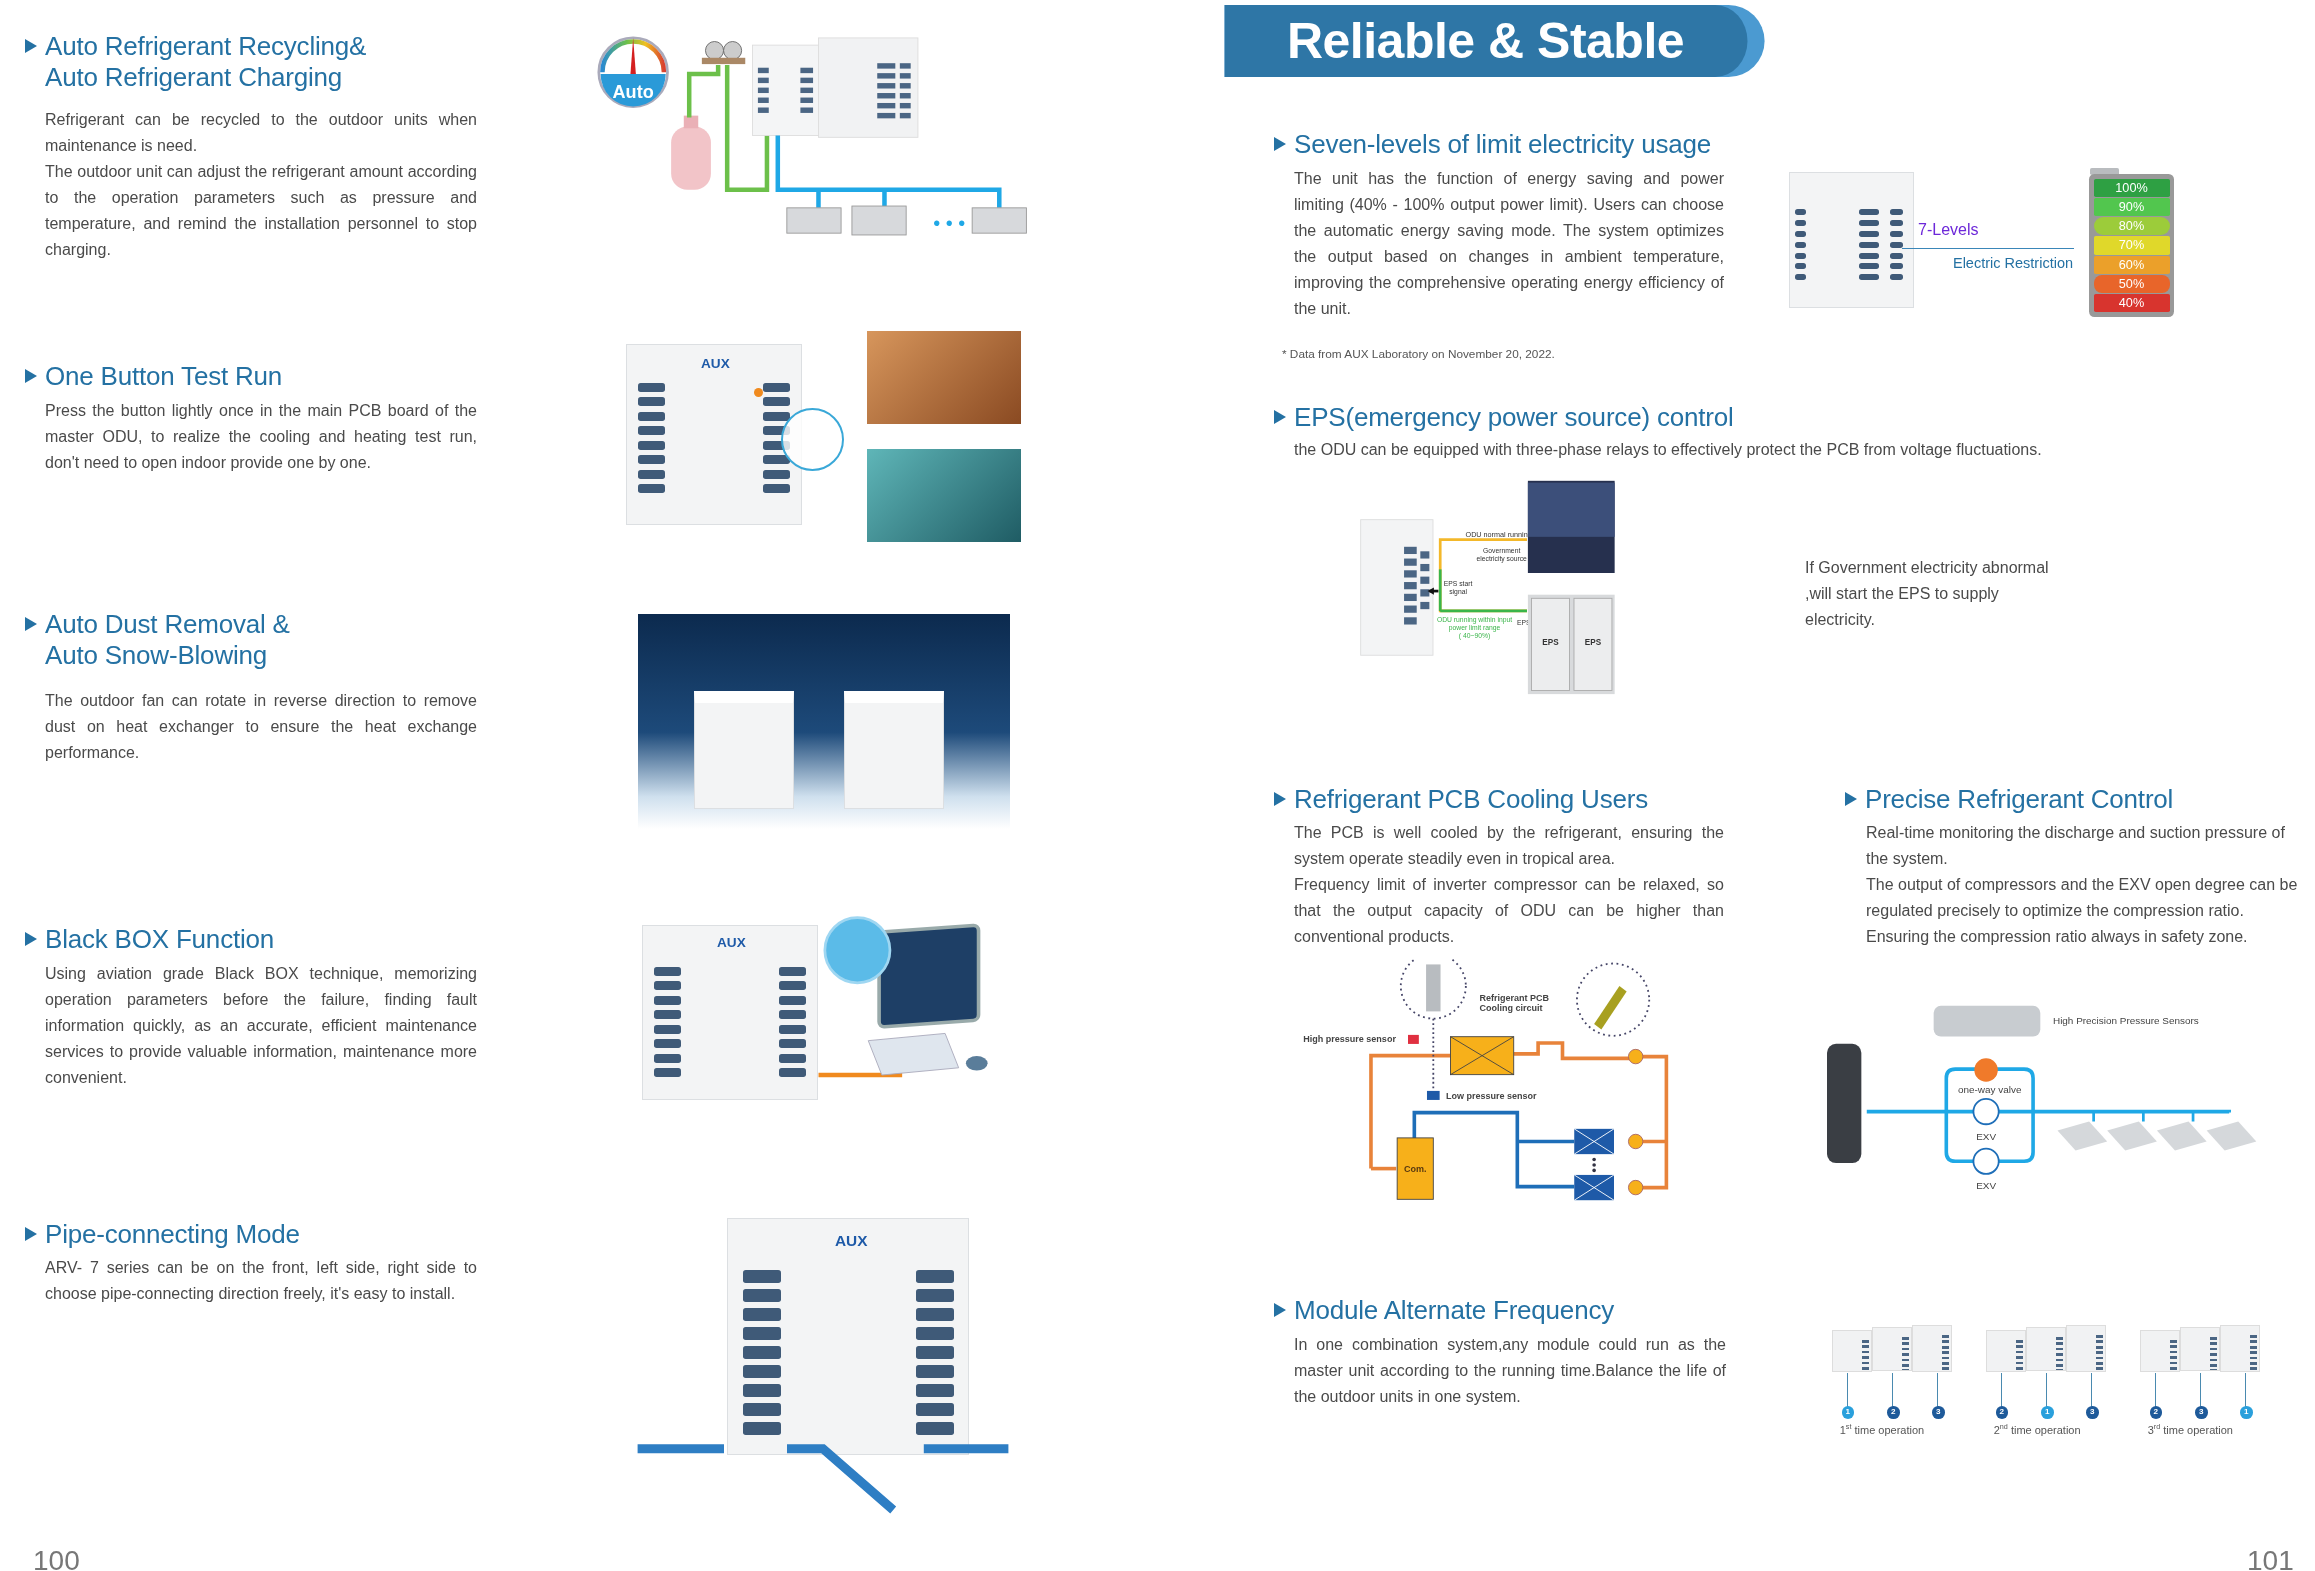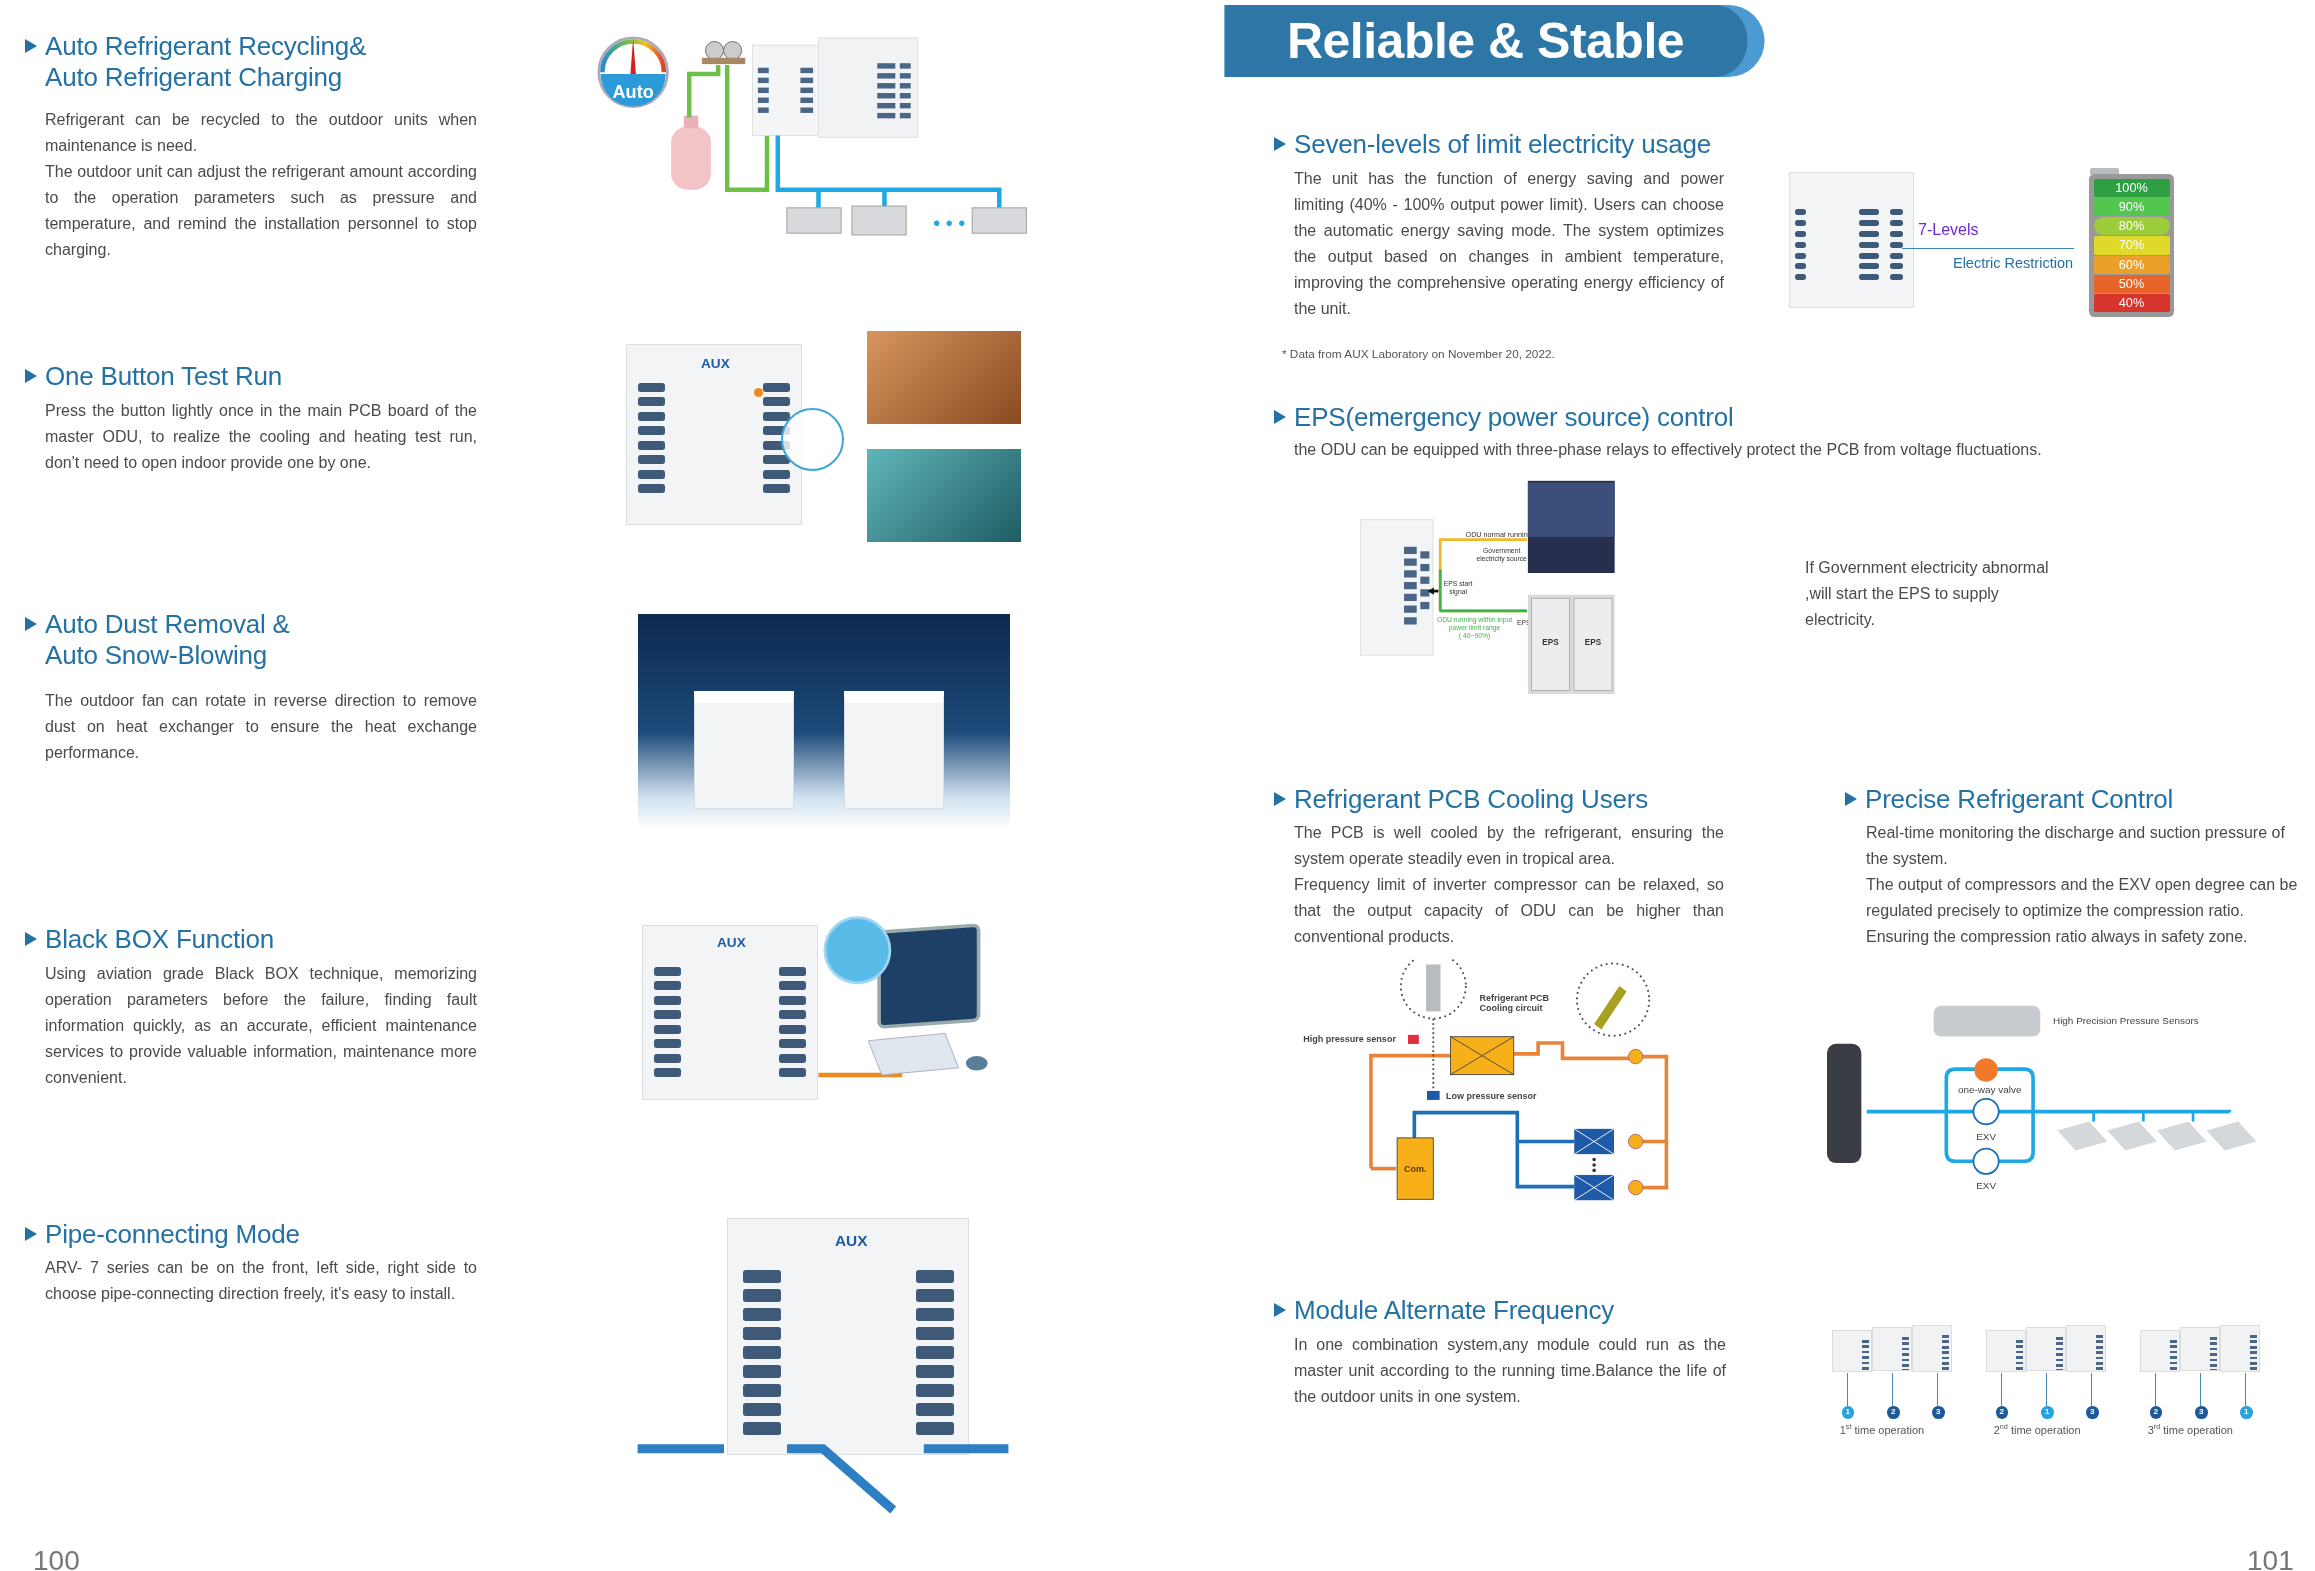--- a/index.html
+++ b/index.html
@@ -257,21 +257,21 @@
       </div>
       <div style="flex: 1 1 0%; background: rgb(156, 204, 58); color: rgb(255, 255, 255); font-size: 12.7px; text-align: center; display: flex; align-items: center; justify-content: center; border-radius: 9px;">
         <span>80%</span>
       </div>
       <div style="flex: 1 1 0%; background: rgb(224, 216, 42); color: rgb(255, 255, 255); font-size: 12.7px; text-align: center; display: flex; align-items: center; justify-content: center; border-radius: 1.8px;">
         <span>70%</span>
       </div>
       <div style="flex: 1 1 0%; background: rgb(235, 160, 42); color: rgb(255, 255, 255); font-size: 12.7px; text-align: center; display: flex; align-items: center; justify-content: center; border-radius: 1.8px;">
         <span>60%</span>
       </div>
-      <div style="flex: 1 1 0%; background: rgb(232, 101, 42); color: rgb(255, 255, 255); font-size: 12.7px; text-align: left; display: flex; align-items: center; justify-content: center; border-radius: 1px;">
+      <div style="flex: 1 1 0%; background: rgb(232, 101, 42); color: rgb(255, 255, 255); font-size: 12.7px; text-align: left; display: flex; align-items: center; justify-content: center; border-radius: 8px;">
         <span>50%</span>
       </div>
       <div style="flex: 1 1 0%; background: rgb(216, 52, 46); color: rgb(255, 255, 255); font-size: 12.7px; text-align: center; display: flex; align-items: center; justify-content: center; border-radius: 1.8px;">
         <span>40%</span>
       </div>
     </div>
 </div>
 
 <div class="abs h" style="left:1294px;top:402px">
   <span class="tri"></span>

